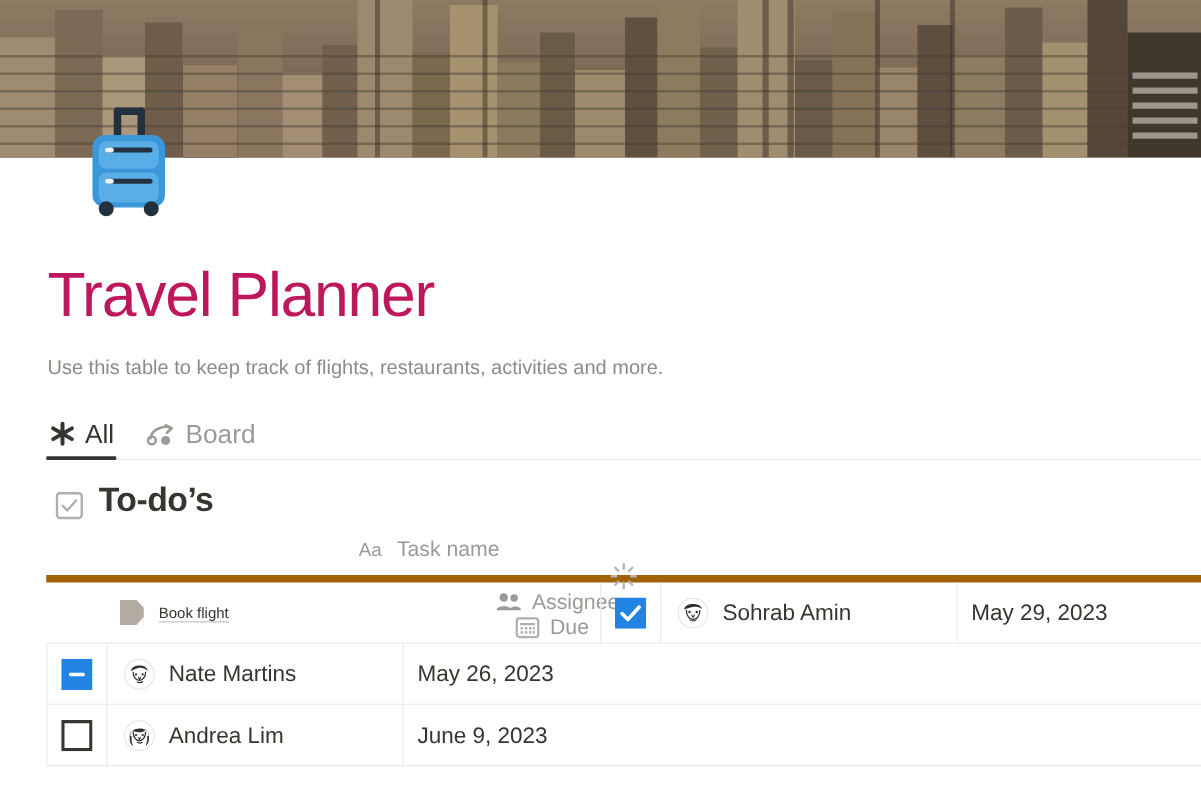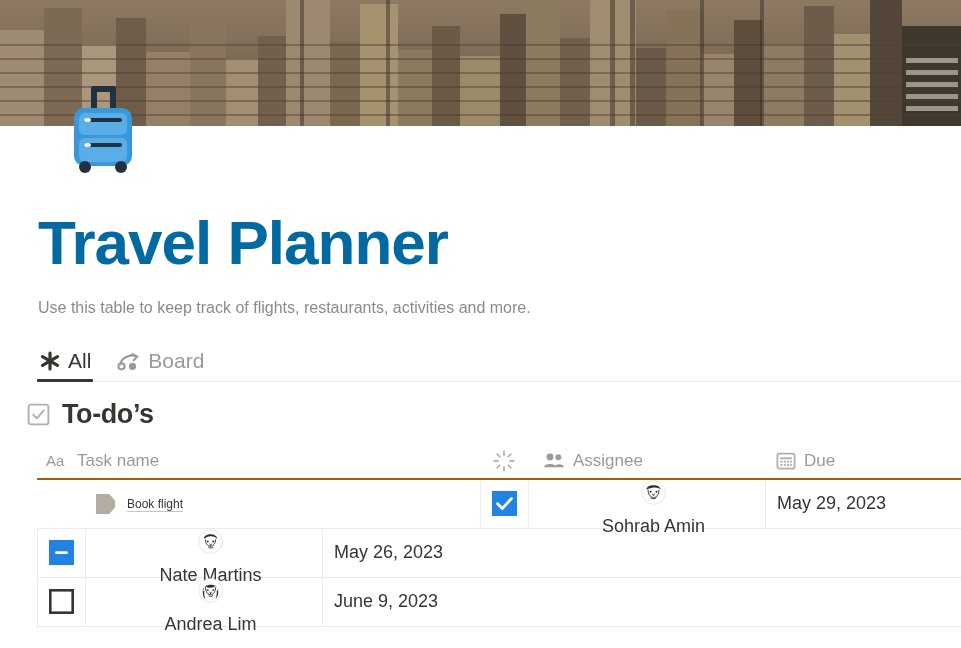--- a/index.html
+++ b/index.html
@@ -44,23 +44,23 @@
   
   .content {
     position: absolute;
     left: 0; top: 126px;
     width: 961px;
   }
 
   .title {
     margin-left: 38px;
     margin-top: 82px;
-    font-size: 62px;
-    font-weight: bold;
-    color: #0369a1;
+    font-size: 50px;
+    font-weight: normal;
+    color: #be185d;
     letter-spacing: -1px;
     line-height: 1.12;
   }
 
   .subtitle {
     margin-left: 38px;
     margin-top: 20px;
     font-size: 16px;
     color: #8b8b87;
     line-height: 1.4;
@@ -105,24 +105,24 @@
   }
   .tabs-rule {
     position: absolute;
     left: 0; right: 0; bottom: -2px;
     height: 1px;
     background: #ececeb;
   }
 
   
   .section-head {
-    margin-left: 27px;
+    margin-left: 44px;
     margin-top: 19px;
     display: flex;
-    align-items: center;
+    align-items: flex-end;
     gap: 12px;
   }
   .section-head .sec-ico { display:flex; align-items:center; }
   .section-title {
     font-size: 27px;
     font-weight: bold;
     color: #37352f;
     letter-spacing: -0.4px;
   }
 
@@ -133,21 +133,22 @@
     width: 924px;
   }
 
   .thead, .trow {
     display: flex;
     align-items: center;
   }
 
   .thead {
     height: 36px;
-    border-bottom: 2px solid #a16207;
+    border-bottom: 6px solid #a16207;
+    flex-direction: column;
   }
   .th {
     display: flex;
     align-items: center;
     gap: 8px;
     font-size: 17px;
     color: #9b9a97;
     height: 100%;
     cursor: pointer;
   }
@@ -185,21 +186,21 @@
   }
 
   .cb {
     width: 25px; height: 25px;
     display: flex; align-items: center; justify-content: center;
     cursor: pointer;
     flex: 0 0 auto;
   }
   .cb svg { display: block; }
 
-  .assignee-cell { padding-left: 13px; gap: 11px; flex-direction: column; }
+  .assignee-cell { padding-left: 13px; gap: 11px; }
   .avatar { width: 25px; height: 25px; flex: 0 0 auto; }
   .avatar svg { display: block; width: 25px; height: 25px; }
   .assignee-name { font-size: 18px; color: #37352f; }
 
   .due-cell { padding-left: 11px; }
   .due-text { font-size: 18px; color: #37352f; }
 </style>
 </head>
 <body>
 

